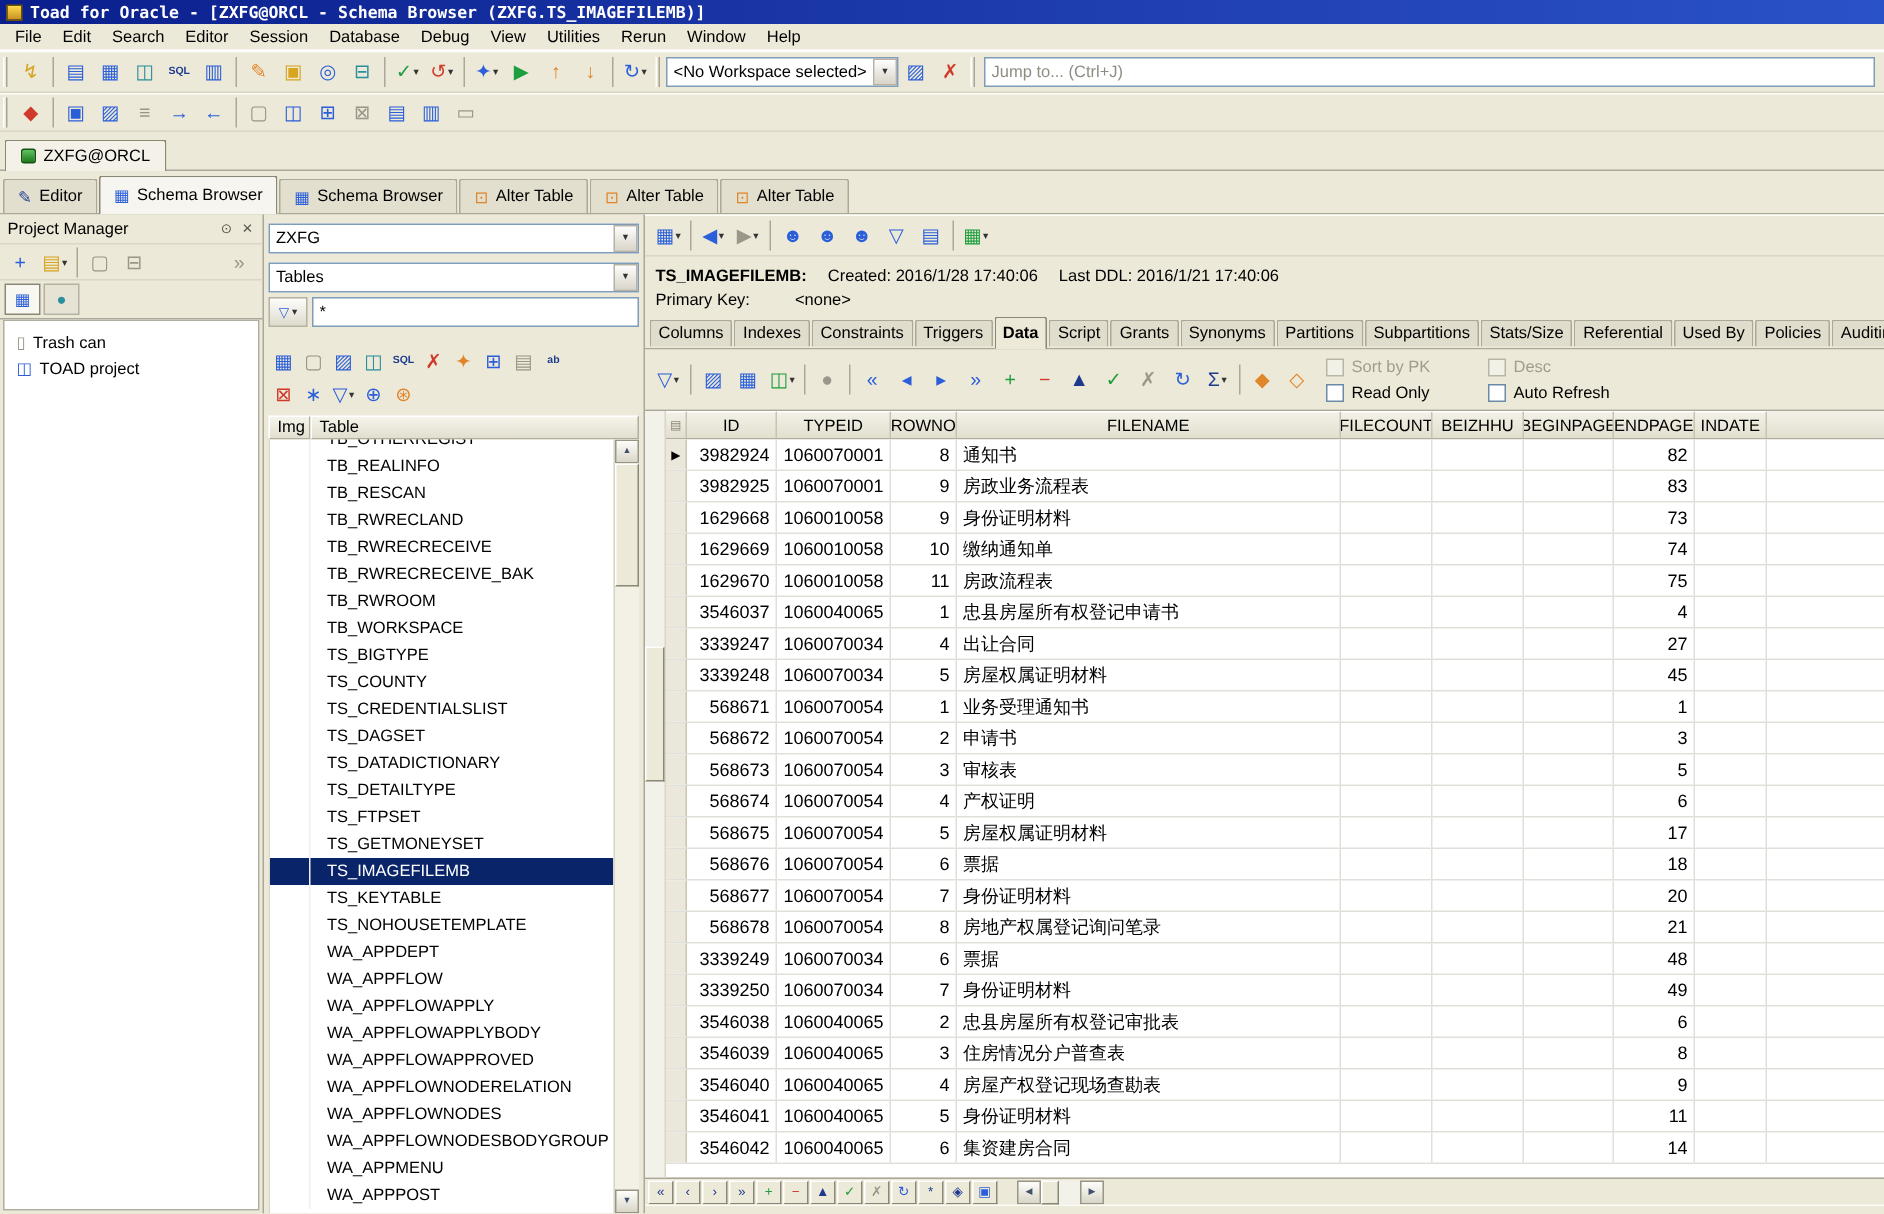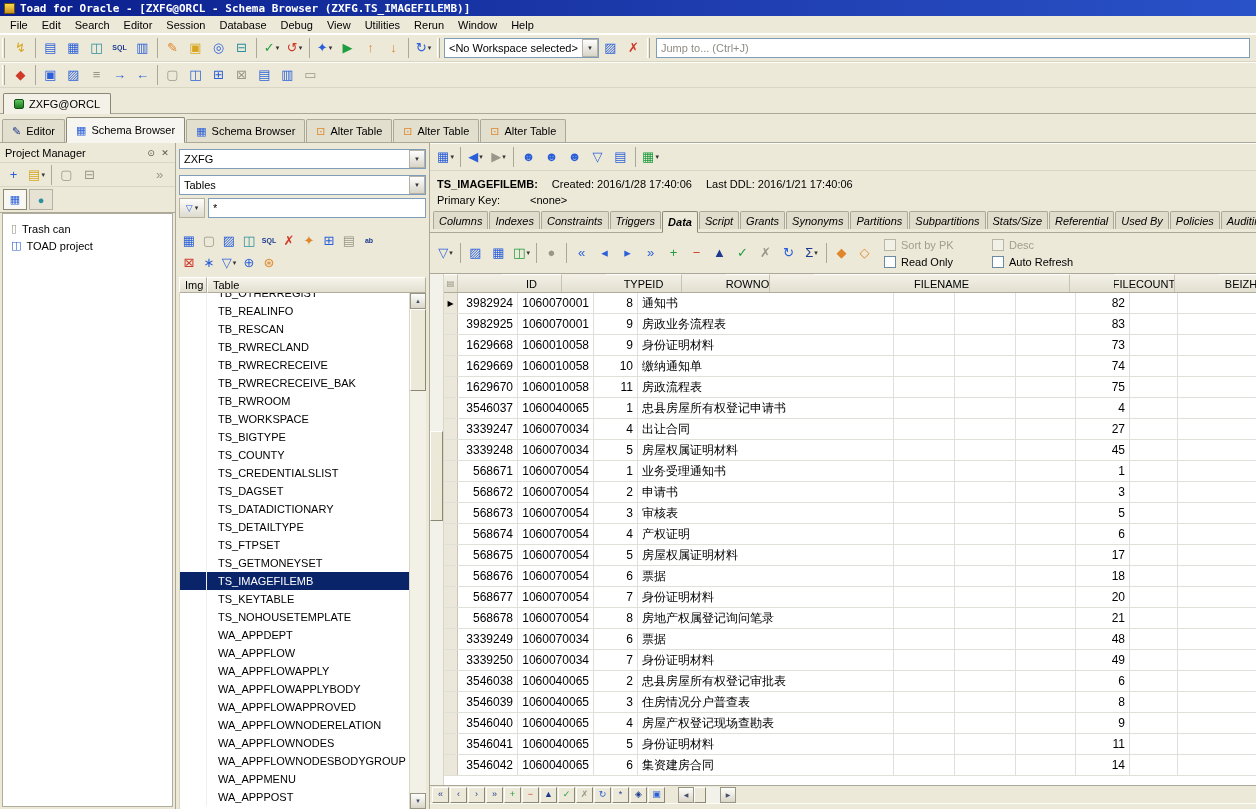--- a/index.html
+++ b/index.html
@@ -113,39 +113,39 @@
   .scroll-thumb{position:absolute;top:0;left:0;width:16px;height:82px;background:#ece9d8;
     border:1px solid;border-color:#fff #8a8775 #8a8775 #fff;}
 
   
   .rp-toolbar{height:28px;display:flex;align-items:center;padding-left:4px;background:#ece9d8;
     border-top:1px solid #fdfdf8;border-bottom:1px solid #d9d6c6;}
   .rp-info{height:40px;padding:5px 0 0 7px;line-height:16px;}
   .rp-info .line{display:flex;gap:14px;white-space:nowrap;}
   .info-name{font-weight:bold;}
   .pk-gap{margin-left:16px;}
-  .rp-tabs{height:22px;display:flex;align-items:flex-start;padding-left:3px;border-bottom:1px solid #aca899;font-style:italic;}
+  .rp-tabs{height:22px;display:flex;align-items:center;padding-left:3px;border-bottom:1px solid #aca899;}
   .rp-tab{height:18px;display:flex;align-items:center;padding:0 5px;background:#e0ddcc;
     border:1px solid #aca899;border-bottom:none;border-radius:2px 2px 0 0;margin-right:1px;white-space:nowrap;}
   .rp-tab.active{height:22px;background:#ece9d8;border-color:#8a8775;border-bottom:1px solid #ece9d8;margin-bottom:-1px;font-weight:bold;}
 
   .data-toolbar{height:40px;display:flex;align-items:center;background:#ece9d8;padding-left:4px;}
   .grid-options{display:grid;grid-template-columns:92px auto;gap:1px 16px;margin-left:8px;}
   .opt{display:flex;align-items:center;gap:5px;height:16px;white-space:nowrap;}
   .cb{width:12px;height:12px;flex:none;background:#fff;border:1px solid #6a8aa8;}
   .opt.disabled .opt-label{color:#a19d8e;}
   .opt.disabled .cb{background:#f2f1e8;border-color:#b8b5a5;}
 
   
   .grid-wrap{flex:1;display:flex;background:#fff;border-top:1px solid #aca899;min-height:0;overflow:hidden;}
   .grid-vscroll{width:14px;flex:none;background:#f2f1ea;border-right:1px solid #d9d6c6;position:relative;}
   .gv-thumb{position:absolute;left:0;top:157px;width:13px;height:90px;background:#ece9d8;
     border:1px solid;border-color:#fff #8a8775 #8a8775 #fff;}
   .grid{flex:1;overflow:hidden;}
-  .g-header{display:flex;height:19px;background:linear-gradient(#f4f2e8,#e2dfd0);border-bottom:1px solid #b0ad9d;gap:44px;}
+  .g-header{display:flex;height:19px;background:linear-gradient(#f4f2e8,#e2dfd0);border-bottom:1px solid #b0ad9d;}
   .g-hcell{height:100%;flex:none;display:flex;align-items:center;justify-content:center;
     border-right:1px solid #c6c3b2;border-top:1px solid #fff;font-size:11px;white-space:nowrap;overflow:hidden;}
   .g-hcell.gutter-h{width:14px;}
   .g-hcell.gutter-h::after{content:"▤";font-size:8px;color:#8a8775;}
   .g-body{background:#fff;}
   .g-row{display:flex;height:21px;border-bottom:1px solid #e0e0da;}
   .g-cell{height:100%;flex:none;display:flex;align-items:center;padding:0 4px;font-size:12px;
     border-right:1px solid #e0e0da;white-space:nowrap;overflow:hidden;}
   .g-cell.num{justify-content:flex-end;}
   .g-cell.gutter{width:14px;padding:0;justify-content:center;background:#ebe8db;border-right:1px solid #c8c5b5;}

